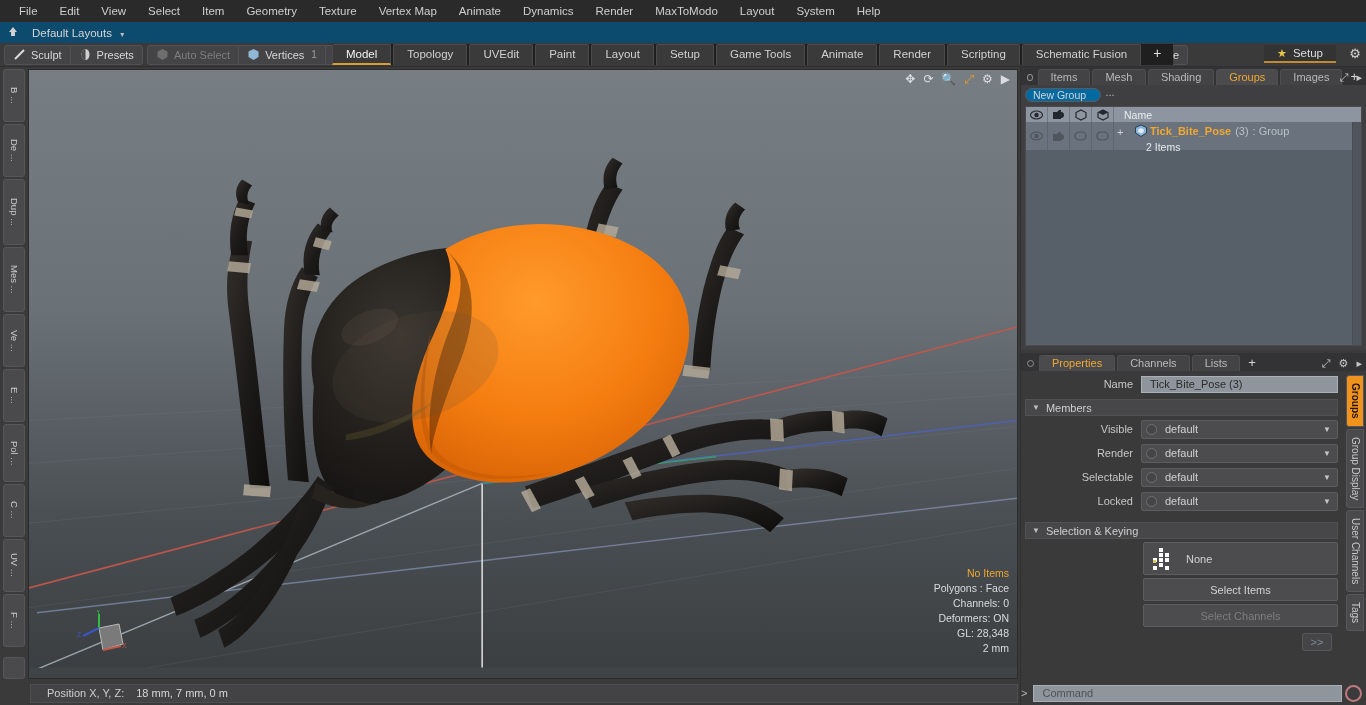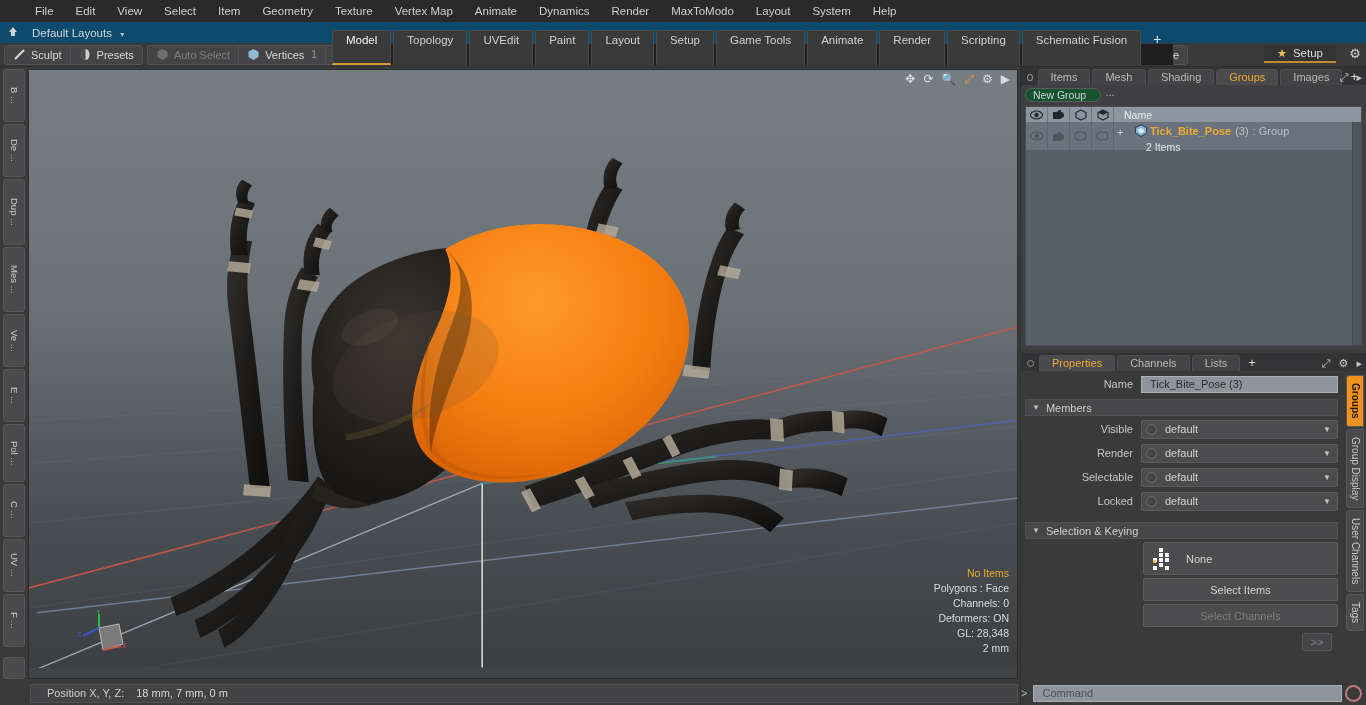--- a/index.html
+++ b/index.html
@@ -6,32 +6,32 @@
   html,body{ background:#2b2b2b; }
   body{
     width:1366px; height:705px; overflow:hidden;
     font-family:"Liberation Sans", sans-serif;
     font-size:11px; color:#c8c8c8;
     -webkit-font-smoothing:antialiased;
   }
   .app{ position:relative; width:1366px; height:705px; background:#3a3a3a; display:flex; flex-direction:column; }
 
   
-  .menubar{ height:22px; background:#2a2a2a; display:flex; align-items:center; padding-left:24px; flex:0 0 auto; }
+  .menubar{ height:22px; background:#2a2a2a; display:flex; align-items:center; padding-left:8px; flex:0 0 auto; }
   .menubar .mi{ padding:0 11px; height:22px; line-height:22px; color:#cfcfcf; font-size:11.5px; cursor:default; }
 
   
   .layoutbar{ height:21px; background:#0c4a6e; display:flex; align-items:center; flex:0 0 auto; position:relative; }
   .home-ico{ width:26px; text-align:center; color:#cfcfcf; font-size:11px; }
   .layout-name{ color:#d4d4d4; font-size:11.5px; padding-left:6px; }
   .caret{ margin-left:5px; font-size:8px; color:#bdbdbd; }
 
   
   .tabrow{ height:21px; background:#1f1f1f; display:flex; align-items:flex-end; position:absolute; left:332px; top:22px; }
-  .ltab{ height:35px; line-height:18px; padding:0 13px; background:#3a3a3a; color:#d0d0d0;
+  .ltab{ height:21px; line-height:18px; padding:0 13px; background:#3a3a3a; color:#d0d0d0;
          font-size:11.5px; margin-right:2px; border:1px solid #4b4b4b; border-bottom:none;
          border-radius:2px 2px 0 0; cursor:default; }
   .ltab.active{ background:#3a3a3a; color:#f3f3f3; border-bottom:2px solid #d79b3a; }
   .ltab.plus{ background:transparent; border:none; color:#e0e0e0; font-size:14px; padding:0 10px; }
   .rightonly{ position:absolute; right:30px; top:23px; height:18px; display:flex; align-items:center;
               padding:0 13px; background:#333; border-bottom:2px solid #c08a2e; color:#ddd; font-size:11.5px; }
   .rightonly .star{ color:#e8c44a; margin-right:6px; font-size:11px; }
   .gear-top{ position:absolute; right:5px; top:24px; color:#cfcfcf; font-size:13px; }
 
   
@@ -86,21 +86,21 @@
   .ptab{ height:16px; line-height:15px; padding:0 12px; font-size:11px; color:#b9b9b9;
          background:#434345; border:1px solid #4f4f51; border-bottom:none; border-radius:3px 3px 0 0;
          margin-right:2px; cursor:default; }
   .ptab.active{ background:#4b4b4d; color:#f0a832; }
   .ptab.plus{ background:transparent; border:none; color:#d7d7d7; font-size:13px; padding:0 6px; }
   .ptab-dot{ width:7px; height:7px; border-radius:50%; border:1px solid #8d8d8d; margin:0 5px 4px 2px; }
   .ptab-right{ position:absolute; right:4px; bottom:1px; display:flex; gap:8px; align-items:center; color:#c6c6c6; font-size:11px; }
 
   .groupspanel{ flex:0 0 auto; background:#3f3f41; padding:3px 4px 4px 4px; }
   .newgroup{ width:76px; height:14px; line-height:13px; font-size:10.5px; color:#d4d4d4;
-             background:#14532d; border:1px solid #5b5b5e; border-radius:7px; text-align:left; padding-left:7px; margin-bottom:4px; }
+             background:#0369a1; border:1px solid #5b5b5e; border-radius:7px; text-align:left; padding-left:7px; margin-bottom:4px; }
   .tree{ background:#575f68; border:1px solid #4b4b4d; height:240px; position:relative; }
   .tree-head{ height:15px; background:#8d96a0; display:flex; align-items:center; }
   .colico{ width:22px; height:15px; display:flex; align-items:center; justify-content:center;
            border-right:1px solid #707983; }
   .tree-head .namecol{ padding-left:10px; color:#e9edf1; font-size:10.5px; }
   .tree-row{ height:28px; background:#6a737d; display:flex; align-items:flex-start; position:relative; }
   .tree-row .cell{ width:22px; height:28px; display:flex; align-items:center; justify-content:center;
                    border-right:1px solid #5d666f; }
   .rowbody{ flex:1; padding-top:2px; padding-left:6px; position:relative; }
   .plus-node{ color:#cfd5db; font-size:11px; position:absolute; left:3px; top:4px; }

